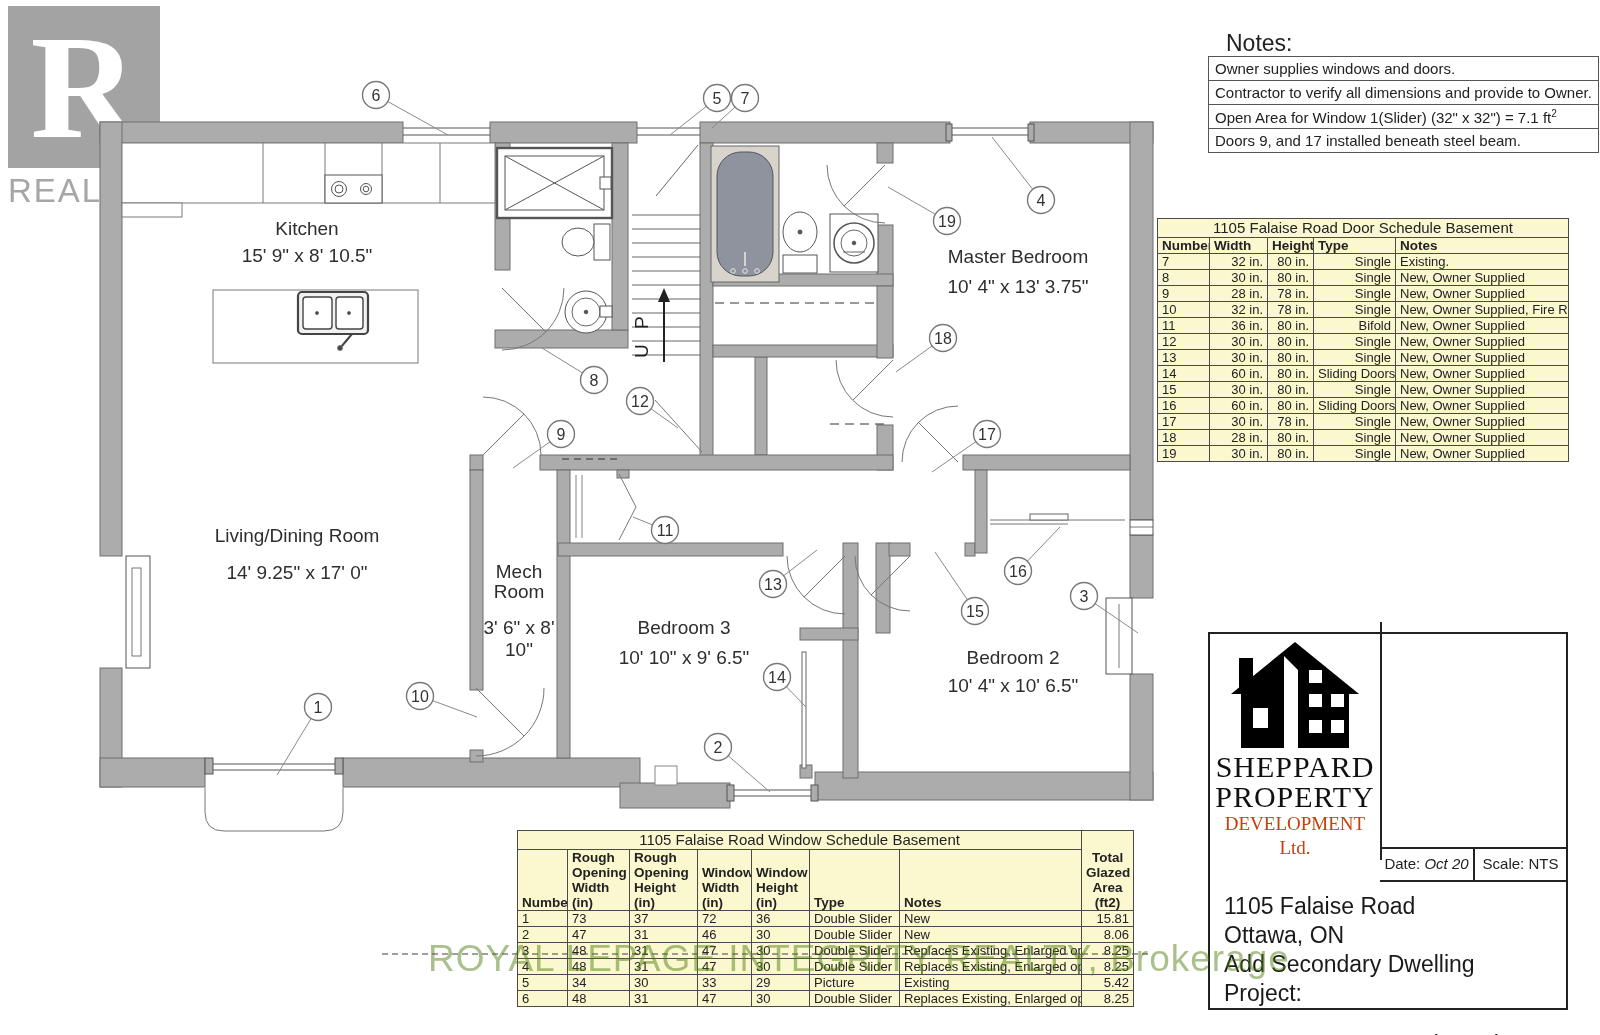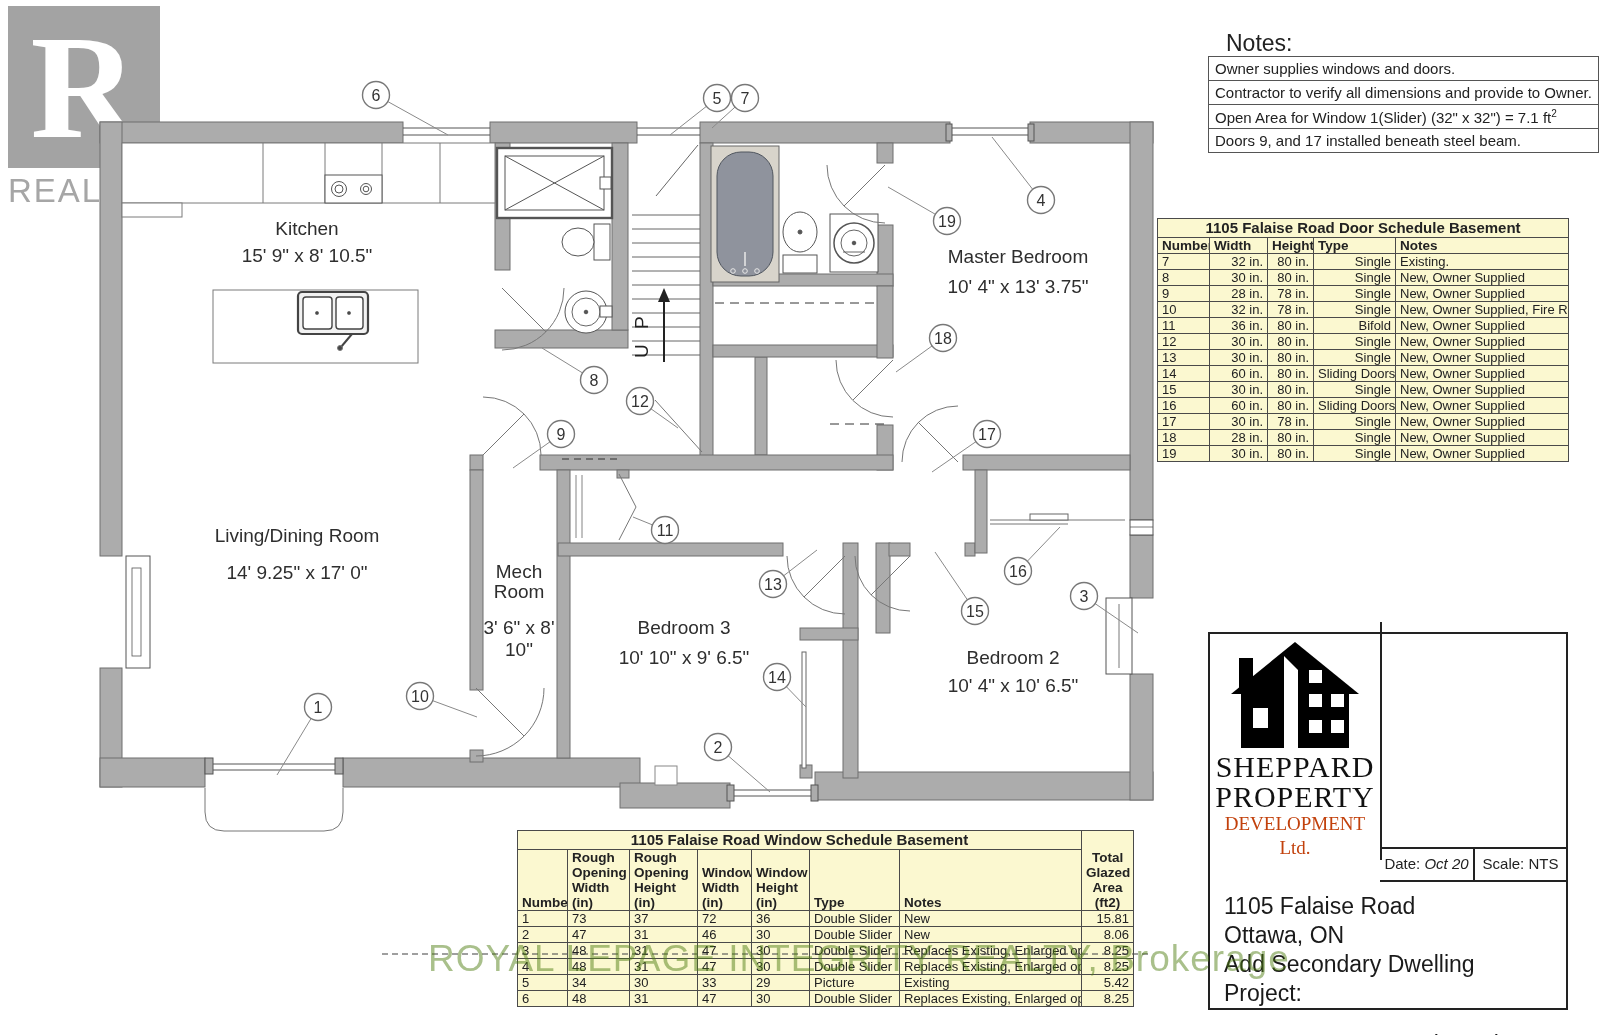--- a/index.html
+++ b/index.html
@@ -23,21 +23,21 @@
   
   #notes{position:absolute;left:1208px;top:56px;width:352px;z-index:2;}
   #notes-label{position:absolute;left:1226px;top:30px;font-size:23px;z-index:2;}
   #notes table{border-collapse:collapse;width:100%;background:#fff;}
   #notes td{border:1.5px solid #555;font-size:15px;padding:2px 6px;height:19px;white-space:nowrap;}
   #notes sup{font-size:10px;}
   
   table.sched{border-collapse:collapse;background:#FBF8D0;z-index:2;position:absolute;table-layout:fixed;}
   table.sched td,table.sched th{border:1px solid #4a4a4a;font-size:13px;padding:0 4px;
         overflow:hidden;white-space:nowrap;line-height:15px;font-weight:normal;}
-  table.sched .ttl{font-weight:bold;font-size:15px;text-align:center;line-height:18px;}
+  table.sched .ttl{font-weight:normal;font-size:15px;text-align:center;line-height:18px;}
   table.sched .hdr{font-weight:bold;font-size:13.5px;text-align:left;}
   #door-table{left:1157px;top:218px;width:411px;}
   #window-table{left:517px;top:830px;width:616px;}
   #window-table .hdr{white-space:pre-line;vertical-align:bottom;line-height:15px;}
   .ra{text-align:right;}
   
   #title-block{position:absolute;left:1208px;top:632px;width:360px;height:378px;border:2px solid #222;
                box-sizing:border-box;z-index:2;background:#fff;}
   #tb-top{display:flex;height:213px;align-items:center;}
   #tb-logo-cell{width:172px;border-right:2px solid #222;box-sizing:border-box;text-align:center;padding-top:14px;}

